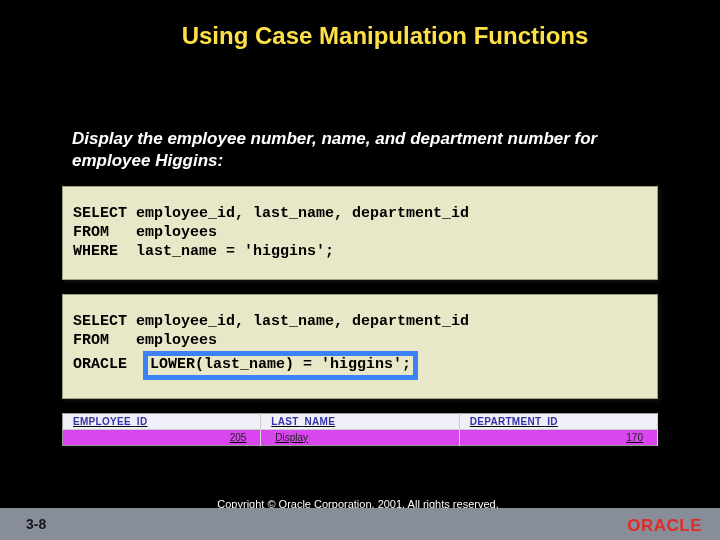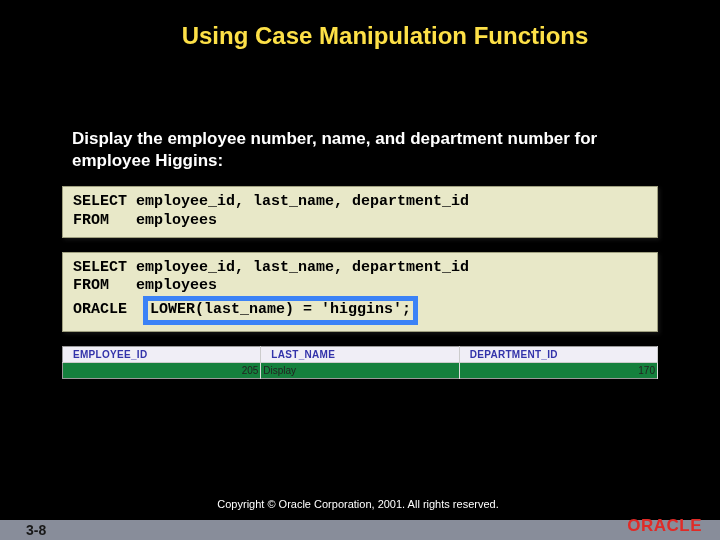--- a/index.html
+++ b/index.html
@@ -19,74 +19,76 @@
     padding-top: 22px;
     padding-left: 50px;
   }
   .subtitle {
     color: #ffffff;
     font-size: 17px;
     font-weight: bold;
     padding: 0 72px;
     margin-top: 78px;
     line-height: 1.3;
+    font-style: italic;
   }
   .code-block {
     background: #e8e8c8;
     border: 1px solid #a0a080;
     margin: 14px 62px 0 62px;
-    padding: 6px 10px;
+    padding: 18px 10px;
     font-family: "Courier New", Courier, monospace;
     font-size: 15px;
     font-weight: bold;
     line-height: 1.25;
     box-shadow: 2px 2px 4px rgba(255,255,255,0.08);
   }
   .code-block .norows {
     color: #cc3333;
     text-decoration: underline;
   }
   .code-block .lower-expr {
     display: inline-block;
     border: 5px solid #3b82f6;
     padding: 0 2px;
     margin-left: -2px;
   }
   .result-table {
     margin: 14px 62px 0 62px;
-    background: #15803d;
+    background: #d946ef;
     border: 1px solid #999;
     font-size: 11px;
     border-collapse: collapse;
     width: 596px;
+    text-decoration: underline;
   }
   .result-table th {
     background: #f0eef6;
     color: #3333aa;
     font-weight: bold;
     text-align: left;
     padding: 2px 10px;
     border-right: 1px solid #ccc;
     border-bottom: 1px solid #ccc;
     font-size: 10px;
     letter-spacing: 0.3px;
   }
   .result-table td {
-    padding: 2px 2px;
+    padding: 2px 14px;
     border-right: 1px solid #ddd;
     font-size: 10px;
     color: #222;
   }
   .result-table td.num { text-align: right; }
   .footer-bar {
     position: absolute;
     bottom: 0;
     left: 0;
     width: 100%;
-    height: 20px;
+    height: 32px;
     background: #888d9a;
     display: flex;
     align-items: center;
   }
   .page-num {
     color: #181818;
     font-weight: bold;
     font-size: 14px;
     padding-left: 26px;
   }
@@ -116,20 +118,21 @@
 </head>
 <body>
 
 <div class="title">Using Case Manipulation Functions</div>
 
 <div class="subtitle">Display the employee number, name, and department number for employee Higgins:</div>
 
 <div class="code-block">
   <div class="sql-line">SELECT employee_id, last_name, department_id</div>
   <div class="sql-line">FROM   employees</div>
+  <div class="sql-line">WHERE  last_name = 'higgins';</div>
 </div>
 
 <div class="code-block">
   <div class="sql-line">SELECT employee_id, last_name, department_id</div>
   <div class="sql-line">FROM   employees</div>
   <div class="sql-line"><span>ORACLE  </span><span class="lower-expr">LOWER(last_name) = 'higgins';</span></div>
 </div>
 
 <table class="result-table">
   <thead>

